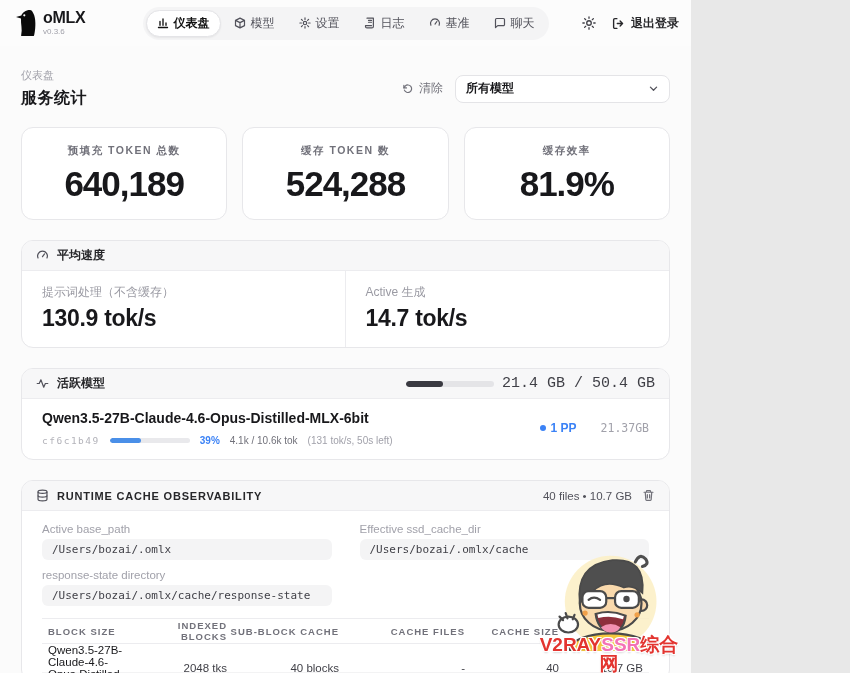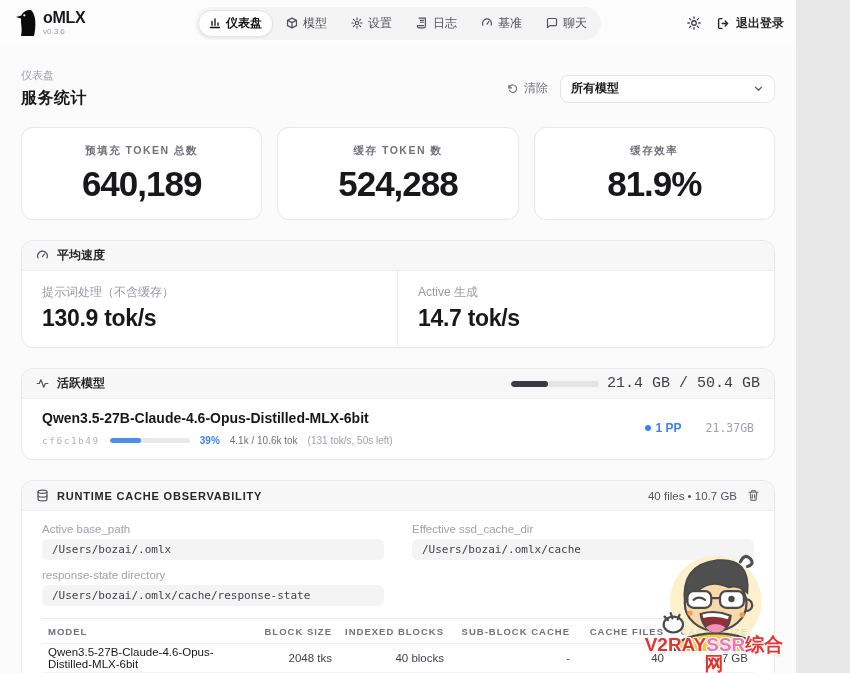--- a/index.html
+++ b/index.html
@@ -1,18 +1,18 @@
 <!DOCTYPE html>
 <html><head>
 <meta charset="utf-8">
 <style>
   * { margin:0; padding:0; box-sizing:border-box; }
   body { background:#e8e8e8; }
   .page {
-    width:796px; height:673px; position:relative; overflow:hidden;
+    width:691px; height:673px; position:relative; overflow:hidden;
     background:#fbfbfb; color:#18181b;
     font-family:"Liberation Sans", sans-serif;
   }
   
   .navbar { height:46px; display:flex; align-items:center; padding:0 12px; position:relative; background:#fcfcfc; }
   .brand { display:flex; align-items:center; gap:5px; }
   .brand-text { display:flex; flex-direction:column; line-height:1; }
   .brand-name { font-size:16px; font-weight:bold; letter-spacing:-.3px; }
   .brand-ver { font-size:8px; color:#a1a1aa; margin-top:2px; }
   .nav-pill { position:absolute; left:50%; transform:translateX(-50%); display:flex; align-items:center; gap:2px; background:#f4f4f5; border-radius:999px; padding:3px; }
@@ -314,21 +314,20 @@
             <div class="path-value">/Users/bozai/.omlx/cache</div>
           </div>
           <div>
             <div class="path-label">response-state directory</div>
             <div class="path-value">/Users/bozai/.omlx/cache/response-state</div>
           </div>
         </div>
 
         <div class="tbl">
           <div class="tbl-head">
-            <div>MODEL</div>
             <div>BLOCK SIZE</div>
             <div>INDEXED BLOCKS</div>
             <div>SUB-BLOCK CACHE</div>
             <div>CACHE FILES</div>
             <div>CACHE SIZE</div>
           </div>
           <div class="tbl-row">
             <div class="cell-model">Qwen3.5-27B-Claude-4.6-Opus-Distilled-MLX-6bit</div>
             <div class="cell-num">2048 tks</div>
             <div class="cell-num">40 blocks</div>

